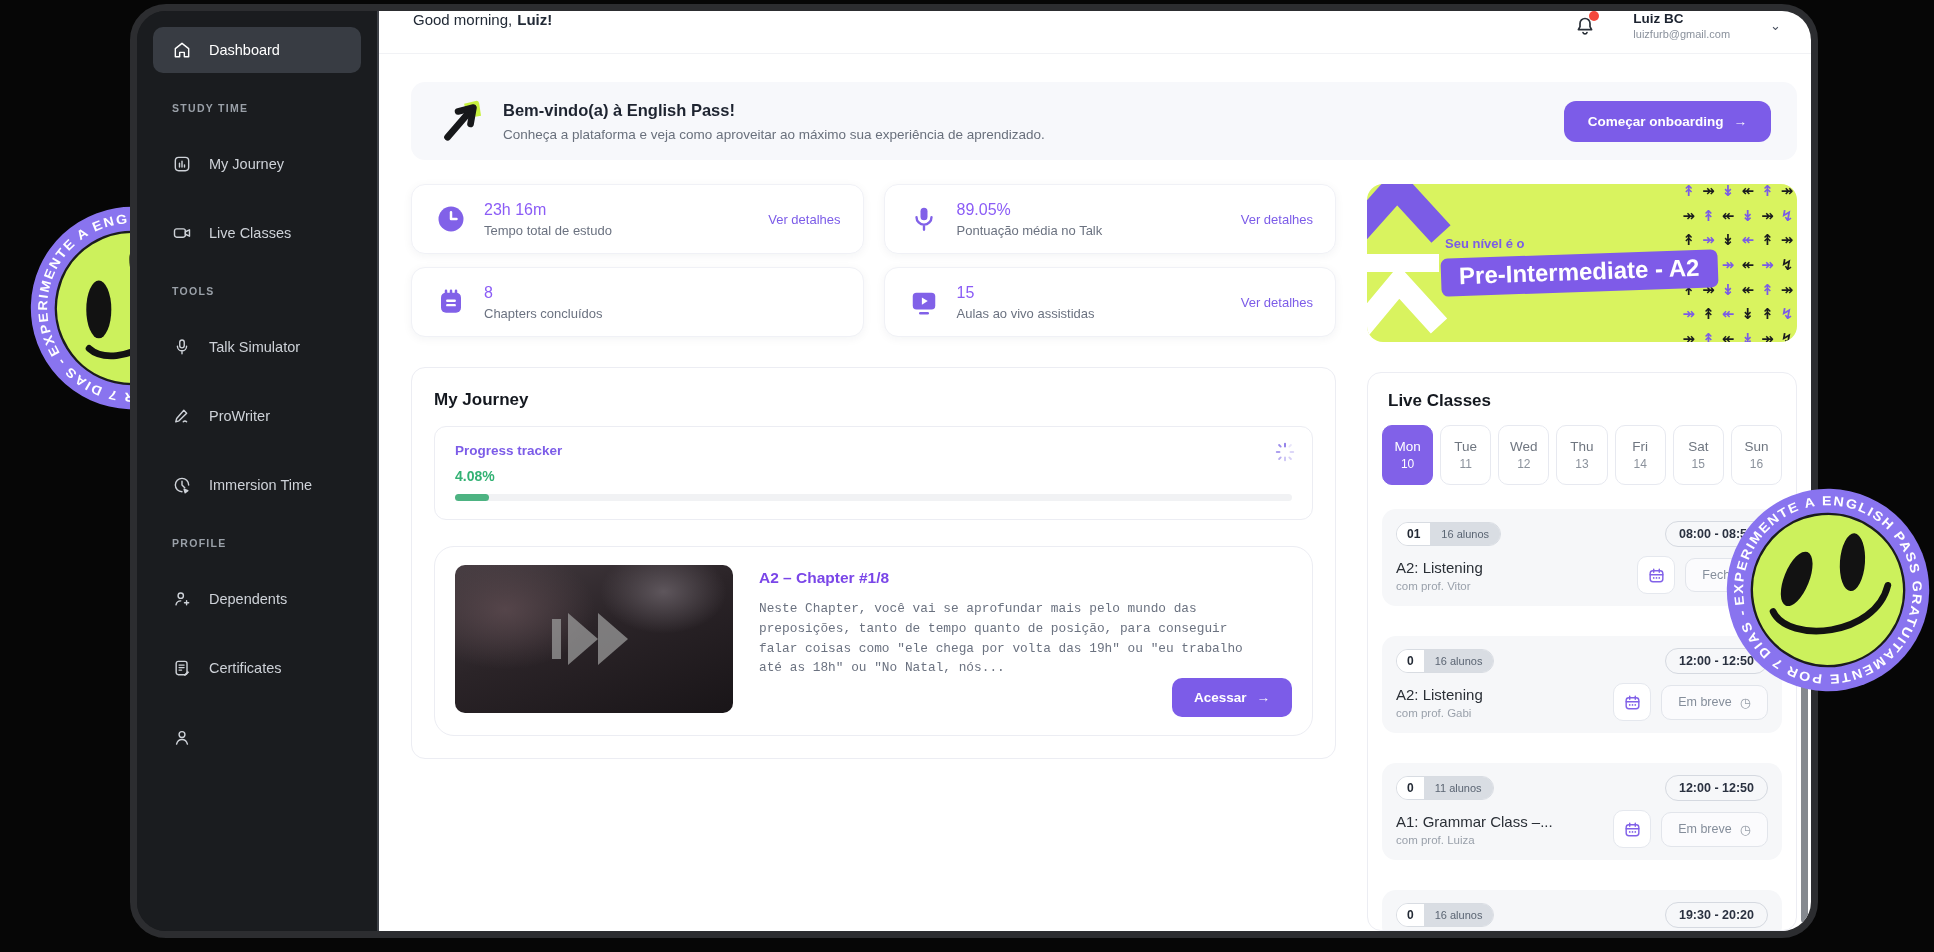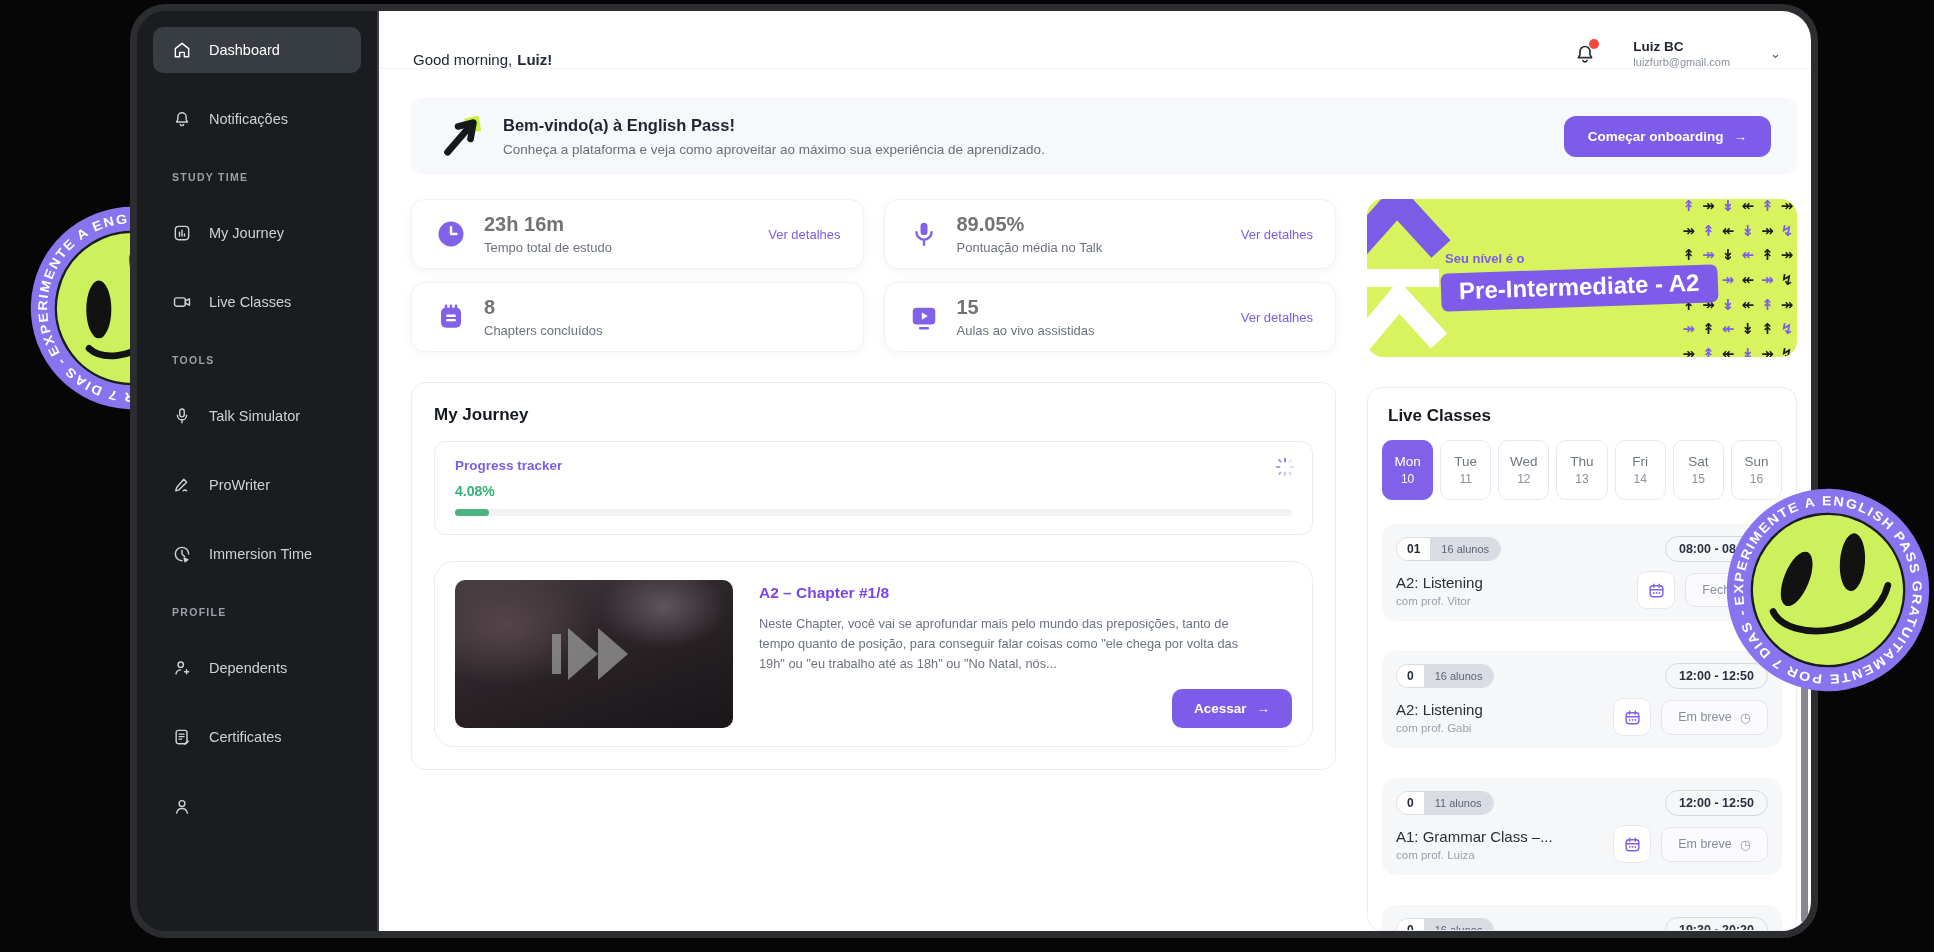--- a/index.html
+++ b/index.html
@@ -25,21 +25,21 @@
     color:#ced2d8; font-size:14.5px; cursor:pointer; }
   .nav-item.active { background:#383c43; color:#fff; }
   .nav-ico { width:20px; height:20px; display:flex; align-items:center; }
   .nav-ico svg { width:20px; height:20px; }
   .nav-section { margin:29px 0 27px 35px; font-size:10.5px; letter-spacing:1.3px;
     color:#9aa0a8; font-weight:bold; }
 
   
   .main { flex:1; background:#fff; border-left:2px solid #3e4147;
     display:flex; flex-direction:column; overflow:hidden; position:relative; }
-  .topbar { height:58px; flex:none; display:flex; align-items:flex-end;
+  .topbar { height:43px; flex:none; display:flex; align-items:flex-start;
     padding:0 30px 0 34px; border-bottom:1px solid #f1f2f5; }
   .greeting { font-size:15px; color:#222a36; display:flex; gap:5px; }
   .greeting .b { font-weight:bold; }
   .top-right { margin-left:auto; display:flex; align-items:center; gap:36px; }
   .bell-wrap { position:relative; width:24px; height:24px; cursor:pointer; }
   .bell-wrap svg { width:24px; height:24px; }
   .bell-dot { position:absolute; right:-2px; top:-3px; width:10px; height:10px;
     border-radius:50%; background:#f4483c; }
   .user { text-align:left; }
   .user .nm { font-size:13.5px; font-weight:bold; color:#1c2330; }
@@ -65,21 +65,21 @@
   .col-left { width:925px; flex:none; display:flex; flex-direction:column; }
   .col-right { flex:1; display:flex; flex-direction:column; min-width:0; }
 
   
   .stats { display:grid; grid-template-columns:1fr 1fr; gap:13px 20px; flex:none; }
   .stat { background:#fff; border:1px solid #f0f1f6; border-radius:14px;
     box-shadow:0 2px 10px rgba(25,30,60,.05); height:70px; padding:0 22px;
     display:flex; align-items:center; gap:16px; }
   .stat-ico { width:34px; height:34px; flex:none; display:flex; align-items:center; justify-content:center; }
   .stat-ico svg { width:30px; height:30px; }
-  .stat-val { font-size:20px; font-weight:bold; color:#737373; margin-bottom:4px; }
+  .stat-val { font-size:16px; font-weight:normal; color:#8b5cf6; margin-bottom:4px; }
   .stat-lbl { font-size:13px; color:#6b7280; }
   .stat-link { margin-left:auto; font-size:13px; color:#7c5ce8; cursor:pointer; }
 
   
   .level { height:158px; background:#d9f35f; border-radius:16px; position:relative;
     overflow:hidden; flex:none; }
   .level-mark { position:absolute; left:-14px; top:-18px; }
   .level-prefix { position:absolute; left:78px; top:52px; font-size:13px;
     font-weight:bold; color:#7b5ce6; }
   .level-strip { position:absolute; left:74px; top:70px; background:#7e5be8;
@@ -110,21 +110,21 @@
   .thumb { width:278px; height:148px; border-radius:10px; flex:none; position:relative;
     overflow:hidden;
     background:
       radial-gradient(90px 60px at 75% 18%, #5e565c 0%, rgba(94,86,92,0) 70%),
       radial-gradient(120px 80px at 18% 30%, #55454a 0%, rgba(85,69,74,0) 75%),
       linear-gradient(160deg,#453c41 0%, #2b2428 45%, #191518 100%); }
   .thumb svg { position:absolute; left:50%; top:50%; transform:translate(-50%,-50%); opacity:.75; }
   .chapter-body { flex:1; display:flex; flex-direction:column; padding-top:4px; }
   .chapter-title { font-size:15.5px; font-weight:bold; color:#7a46e8; }
   .chapter-desc { margin-top:12px; font-size:12.8px; line-height:1.55; color:#6b7280;
-    max-width:500px; }
+    max-width:500px;font-family:Liberation Mono, monospace; }
   .chapter .btn { margin-left:auto; margin-top:auto; padding:12px 22px; border-radius:10px; }
 
   
   .panel-live { margin-top:30px; padding:14px 14px 14px 14px; flex:1; overflow:hidden;
     display:flex; flex-direction:column; }
   .panel-live .panel-title { margin:4px 0 0 6px; }
   .days { display:flex; gap:7px; margin-top:14px; flex:none; }
   .day { flex:1; height:60px; border:1px solid #e7e9f0; border-radius:10px;
     background:#fff; display:flex; flex-direction:column; align-items:center;
     justify-content:center; gap:3px; cursor:pointer; }
@@ -191,29 +191,20 @@
 
         <div class="nav-item active">
           <span class="nav-ico">
             <svg viewBox="0 0 24 24" fill="none" stroke="currentColor" stroke-width="1.7" stroke-linecap="round" stroke-linejoin="round">
               <path d="M4 10.3 12 4l8 6.3V20h-5.2v-5.2H9.2V20H4z"></path>
             </svg>
           </span>
           <span>Dashboard</span>
         </div>
 
-        <div class="nav-item">
-          <span class="nav-ico">
-            <svg viewBox="0 0 24 24" fill="none" stroke="currentColor" stroke-width="1.7" stroke-linecap="round" stroke-linejoin="round">
-              <path d="M12 4.5a5 5 0 0 0-5 5v3.2L5.4 15.6h13.2L17 12.7V9.5a5 5 0 0 0-5-5z"></path>
-              <path d="M10 18.5a2.1 2.1 0 0 0 4 0"></path>
-            </svg>
-          </span>
-          <span>Notificações</span>
-        </div>
 
         <div class="nav-section">STUDY TIME</div>
 
         <div class="nav-item">
           <span class="nav-ico">
             <svg viewBox="0 0 24 24" fill="none" stroke="currentColor" stroke-width="1.7" stroke-linecap="round" stroke-linejoin="round">
               <rect x="4" y="4" width="16" height="16" rx="4"></rect>
               <path d="M9 15.5v-4.5 M12 15.5V8.5 M15 15.5v-2.5"></path>
             </svg>
           </span>

